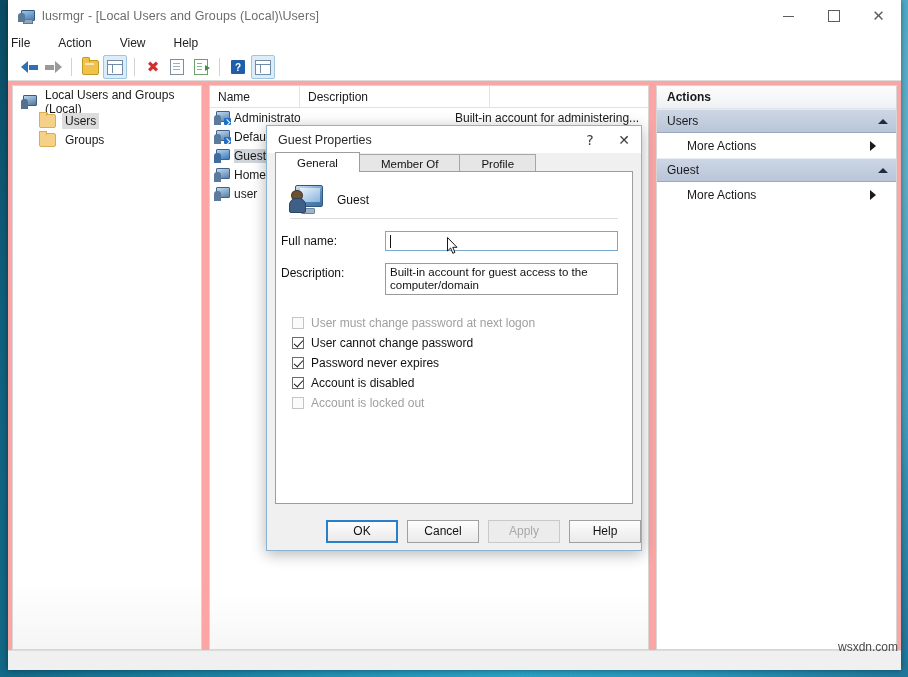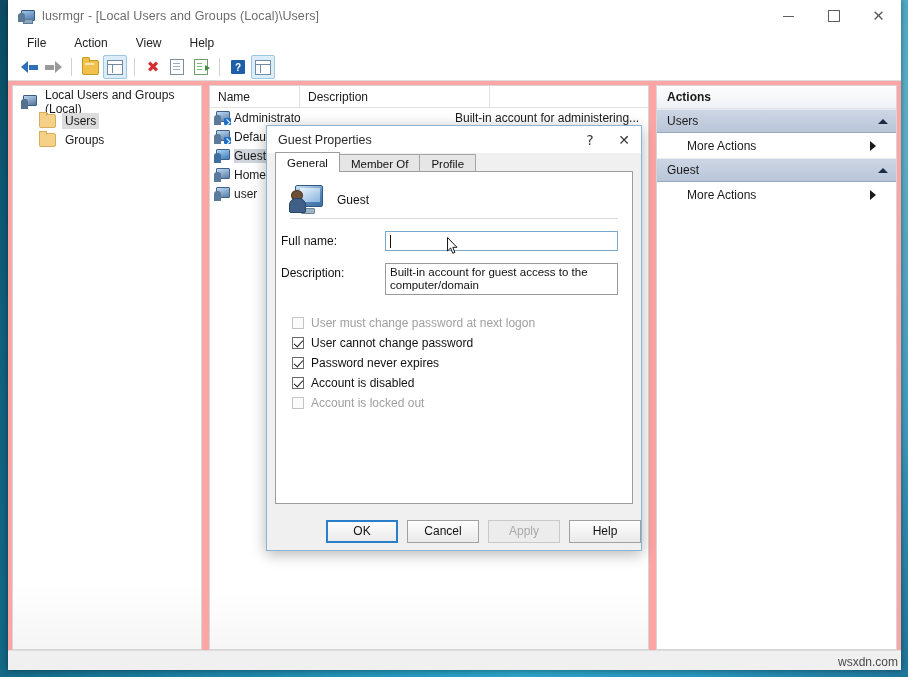--- a/index.html
+++ b/index.html
@@ -42,21 +42,21 @@
   .mmc-ico .base{position:absolute;left:5px;top:11px;width:8px;height:3px;background:#8fa8bd;border:1px solid #5b7align;}
   .mmc-ico .base{border:1px solid #5b7a96;}
   .mmc-ico .pers{position:absolute;left:0px;top:5px;width:7px;height:9px;background:#5b7a96;border-radius:3px 3px 0 0;}
   .title-text{color:#6d6d6d;font-size:12.5px;letter-spacing:.1px;text-align:right;}
   .wbtns{position:absolute;right:0;top:0;height:32px;display:flex;}
   .wbtn{width:45px;height:32px;display:flex;align-items:center;justify-content:center;color:#5d5d5d;}
   .gl-min{width:11px;height:1px;background:#5d5d5d;display:block;}
   .gl-max{width:10px;height:10px;border:1px solid #5d5d5d;display:block;}
   .gl-close{font-size:15px;line-height:1;font-family:"DejaVu Sans",sans-serif;font-weight:300;}
 
-  .menubar{height:22px;flex:0 0 22px;background:#fff;display:flex;align-items:center;padding-left:16px;}
+  .menubar{height:22px;flex:0 0 22px;background:#fff;display:flex;align-items:center;}
   .menuitem{font-size:12px;color:#222;margin-right:22px;padding:2px 3px;}
 
   .toolbar{height:26px;flex:0 0 26px;background:#fff;display:flex;align-items:center;padding-left:10px;gap:2px;
            border-bottom:1px solid #dcdcdc;}
   .tbtn{width:22px;height:22px;display:flex;align-items:center;justify-content:center;position:relative;border-radius:2px;}
   .tbtn.framed{background:#dcecf8;border:1px solid #9ec6e0;}
   .tsep{width:1px;height:18px;background:#d2d2d2;margin:0 5px;}
   .arr{position:relative;width:17px;height:12px;}
   .arr .stem{position:absolute;top:4px;height:5px;width:9px;}
   .arr .head{position:absolute;top:0;width:0;height:0;border-top:6px solid transparent;border-bottom:6px solid transparent;}
@@ -139,21 +139,21 @@
     background:#f0f0f0;border:1px solid #8ab4d4;
     box-shadow:0 3px 14px rgba(0,0,0,.30);
     z-index:50;display:flex;flex-direction:column;
   }
   .dlg-title{height:27px;flex:0 0 27px;background:#fff;display:flex;align-items:center;position:relative;}
   .dlg-title-text{margin-left:11px;font-size:12.5px;color:#2a2a2a;}
   .dlg-btns{position:absolute;right:0;top:0;height:27px;display:flex;}
   .dbtn{width:34px;height:27px;display:flex;align-items:center;justify-content:center;color:#3c3c3c;font-size:14px;font-family:"DejaVu Sans",sans-serif;}
 
   .tabstrip{height:19px;flex:0 0 19px;display:flex;align-items:flex-end;padding-left:8px;background:#f0f0f0;position:relative;}
-  .tab{height:17px;padding:0 11px;font-size:11.5px;color:#111;display:flex;align-items:center;
+  .tab{height:17px;padding:0 21px;font-size:11.5px;color:#111;display:flex;align-items:center;
        border:1px solid #a6a6a6;border-bottom:none;background:#e6e6e6;margin-right:-1px;}
   .tab.active{background:#fff;height:19px;border-color:#9d9d9d;position:relative;z-index:3;}
   .tabpanel{flex:1;margin:0 8px 8px 8px;background:#fff;border:1px solid #9d9d9d;margin-top:-1px;position:relative;display:flex;flex-direction:column;}
 
   .acct-head{display:flex;align-items:center;padding:12px 0 0 14px;height:44px;box-sizing:border-box;}
   .acct-ico{width:33px;height:30px;position:relative;margin-right:14px;flex:0 0 33px;}
   .acct-ico .mon{position:absolute;right:0;top:0;width:26px;height:20px;background:linear-gradient(155deg,#cfe5fa,#5b8cc0 55%,#3f6e9e);border:1px solid #33587f;border-radius:2px;}
   .acct-ico .monin{position:absolute;right:3px;top:3px;width:20px;height:14px;background:linear-gradient(150deg,#e9f3fc,#89b4dd);}
   .acct-ico .stand{position:absolute;right:8px;bottom:1px;width:12px;height:4px;background:#9fb4c7;border:1px solid #6b8499;border-radius:1px;}
   .acct-ico .head{position:absolute;left:1px;top:5px;width:10px;height:9px;background:#6d5134;border-radius:50%;border:1px solid #4a3721;}
@@ -175,21 +175,21 @@
   .cbrow.dis .cbox{border-color:#c4c4c4;background:#fbfbfb;}
   .cbox.on:after{content:"";position:absolute;left:3px;top:0px;width:4px;height:8px;
     border-right:1.6px solid #1a1a1a;border-bottom:1.6px solid #1a1a1a;transform:rotate(42deg);}
 
   .dlg-foot{height:38px;flex:0 0 38px;display:flex;align-items:center;justify-content:flex-end;padding-right:0;gap:9px;background:#f0f0f0;}
   .dlg-btn{width:72px;height:23px;border:1px solid #a0a0a0;background:linear-gradient(180deg,#fdfdfd,#eaeaea);
     font-size:12px;color:#111;display:flex;align-items:center;justify-content:center;box-sizing:border-box;}
   .dlg-btn.default{border:2px solid #2a7fc9;}
   .dlg-btn.disabled{color:#a9a9a9;background:#ececec;border-color:#c9c9c9;}
 
-  .watermark{position:absolute;right:10px;bottom:8px;font-size:12px;color:#4a4a4a;z-index:70;
+  .watermark{position:absolute;right:10px;bottom:23px;font-size:12px;color:#4a4a4a;z-index:70;
     font-family:"Liberation Sans",sans-serif;}
 </style>
 </head>
 <body>
 
 <div id="desktop"></div>
 
 <div id="window">
 
   <div class="titlebar">

